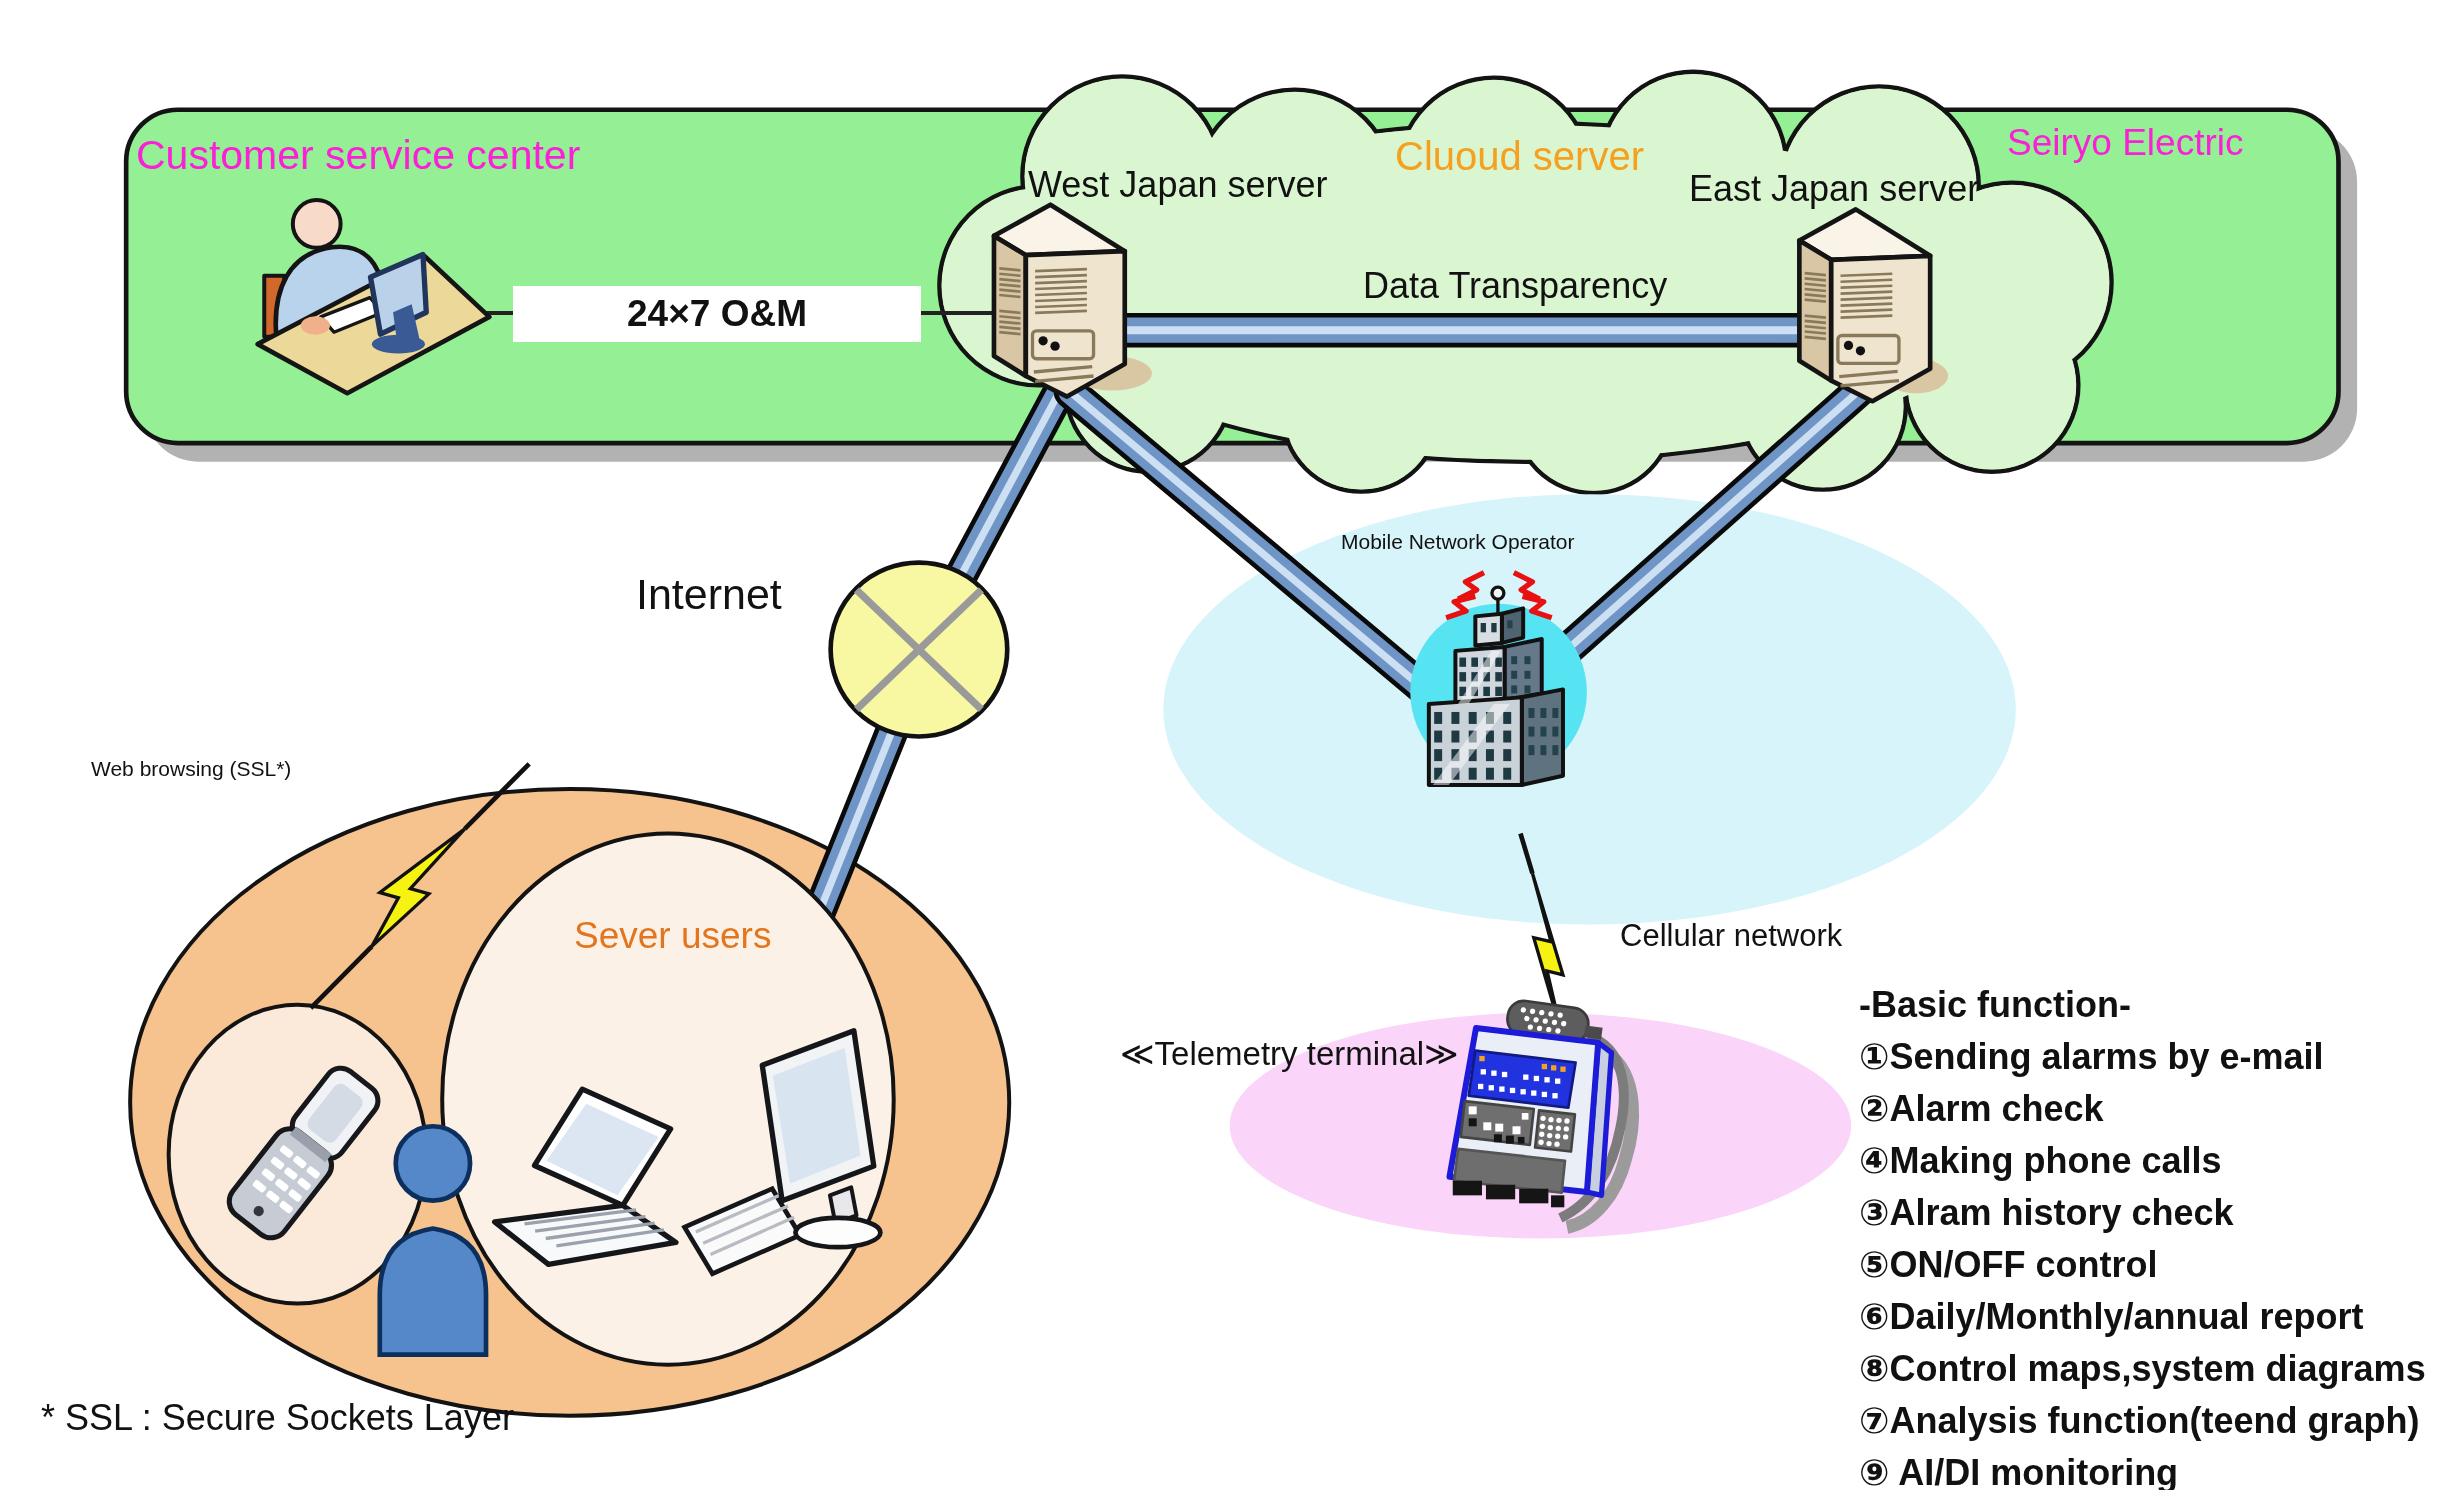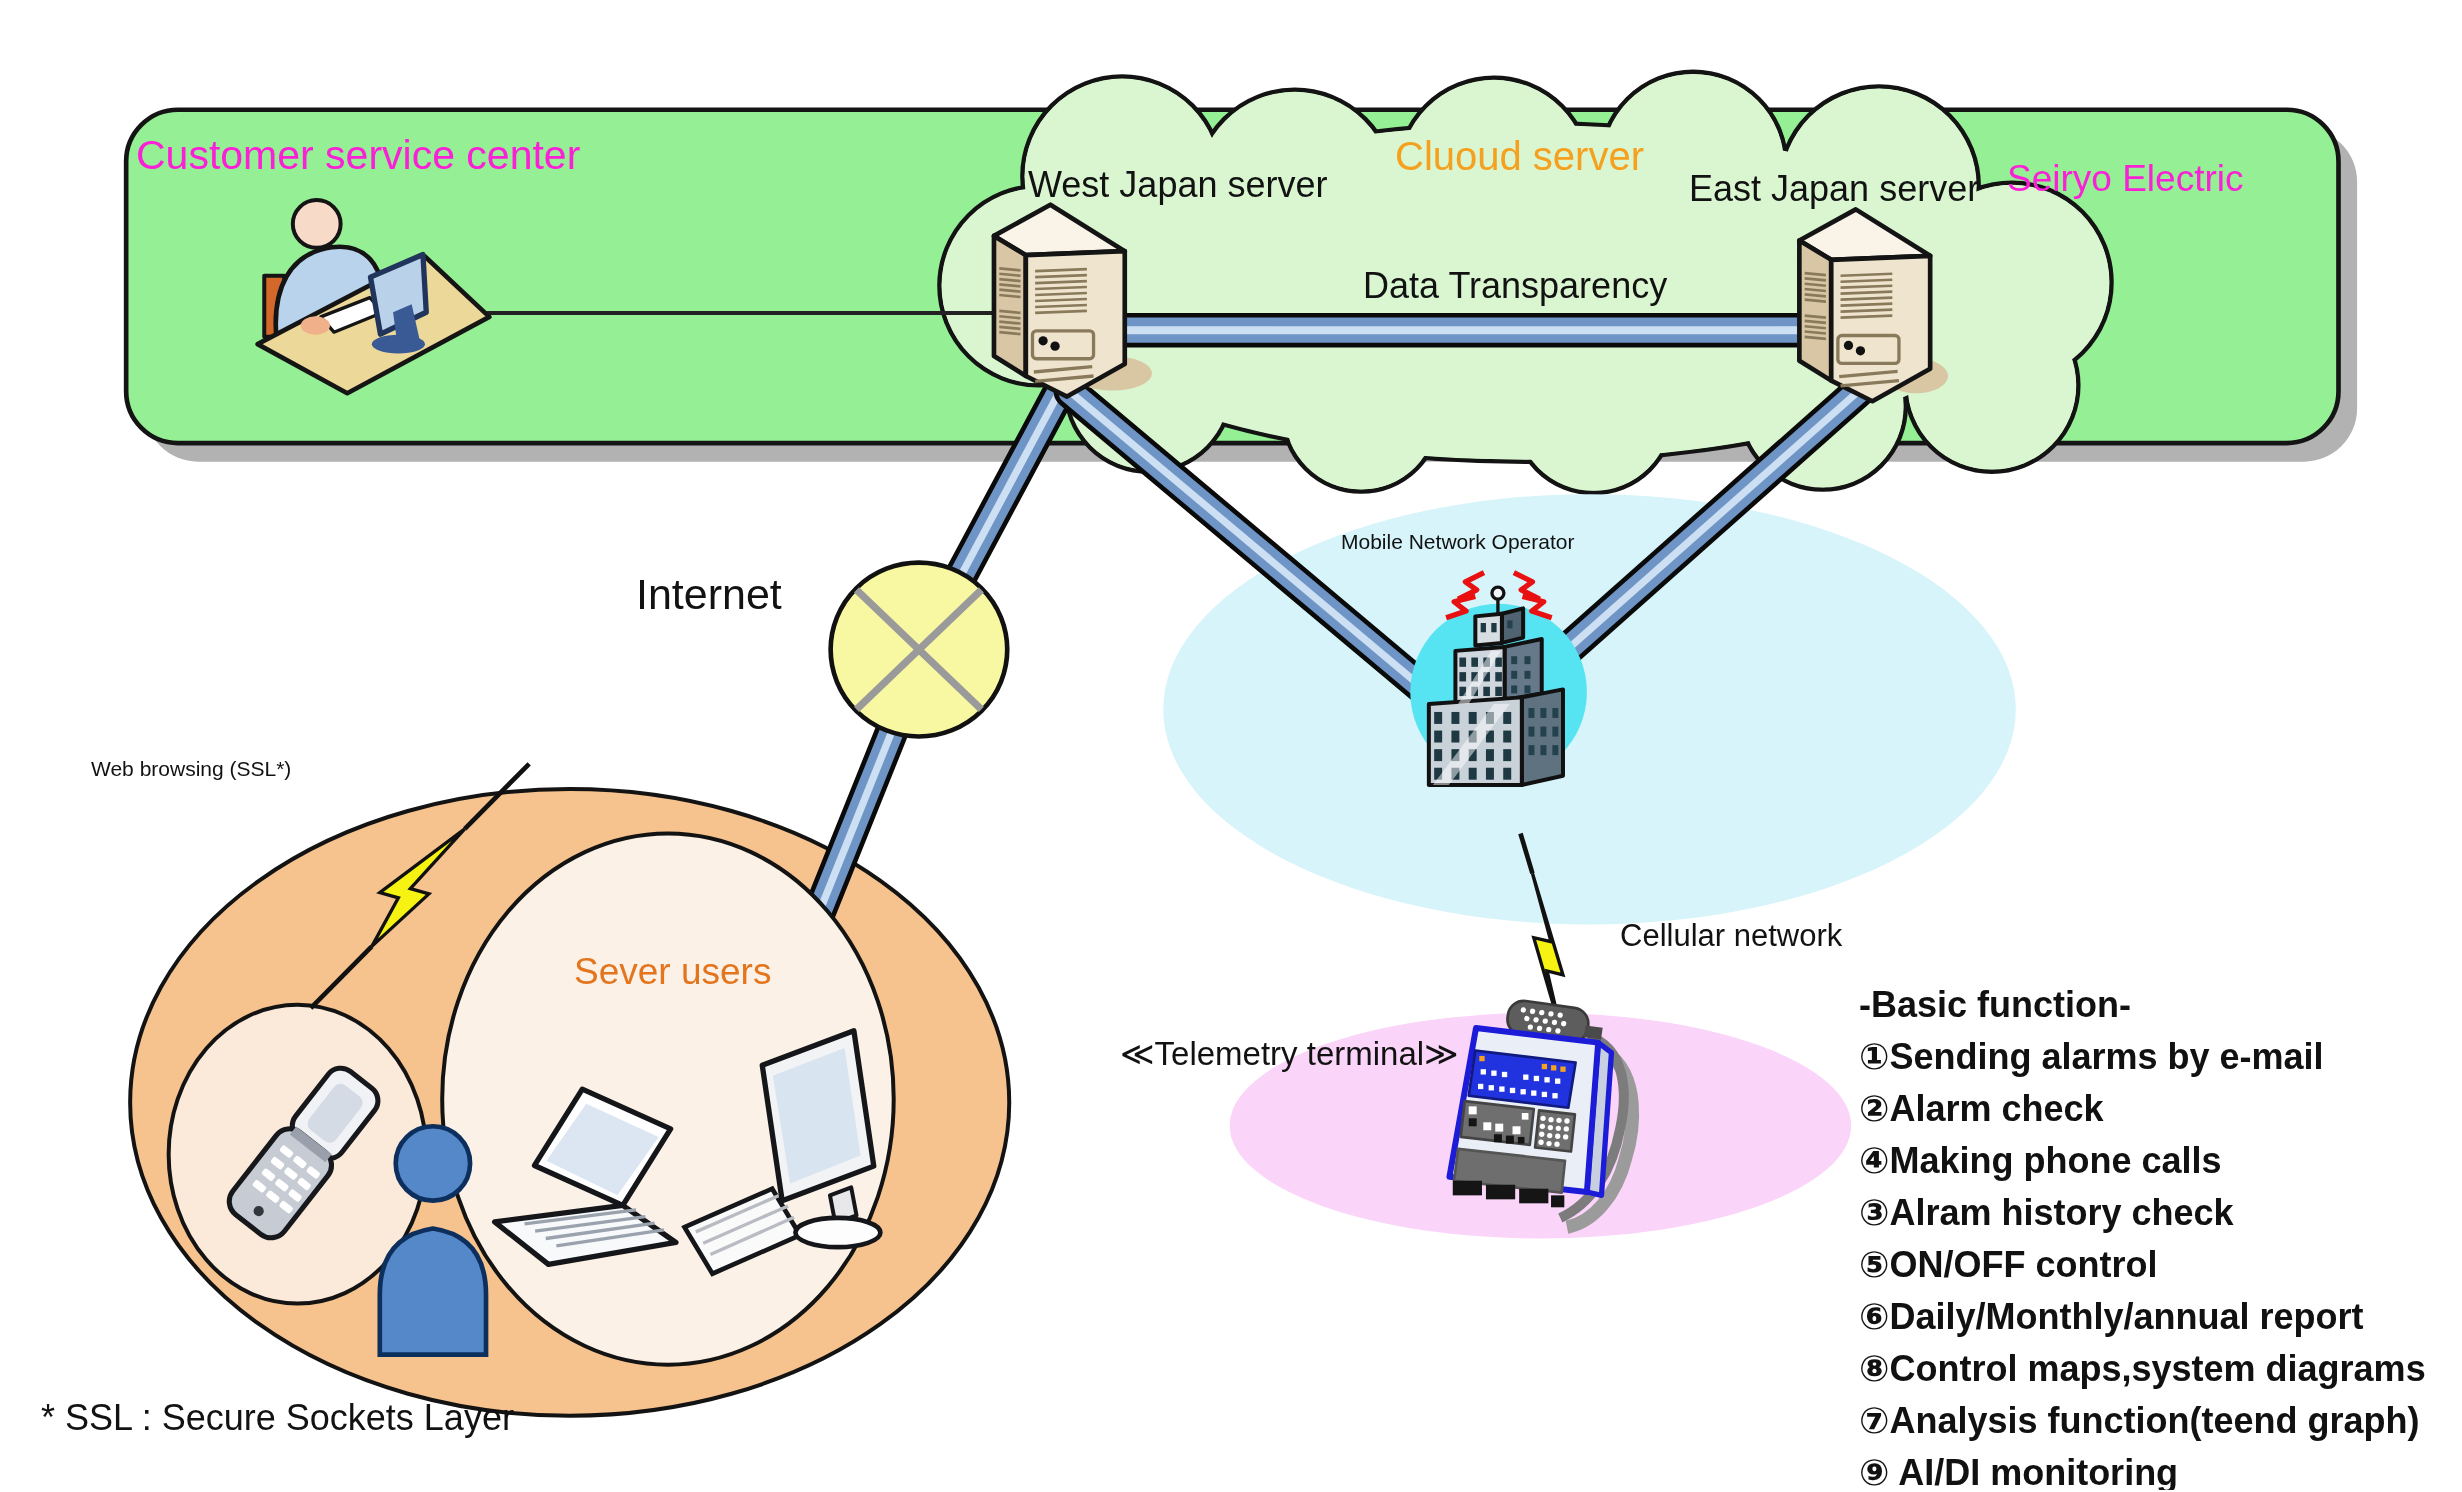--- a/index.html
+++ b/index.html
@@ -3,21 +3,21 @@
 <meta charset="utf-8">
 <style>
   html,body{margin:0;padding:0;background:#fff;}
   .canvas{position:relative;width:2462px;height:1490px;background:#ffffff;overflow:hidden;
           font-family:"Liberation Sans","DejaVu Sans",sans-serif;}
   svg.art{position:absolute;left:0;top:0;}
   .lbl{position:absolute;white-space:nowrap;color:#121212;line-height:1.12;}
   .magenta{color:#fb1fd7;}
   .orange1{color:#f5a01e;}
   .orange2{color:#e2751d;}
-  .fs62{font-size:41px;} .fs60{font-size:40px;} .fs56{font-size:37px;margin-top:36px;}
+  .fs62{font-size:41px;} .fs60{font-size:40px;} .fs56{font-size:37px;}
   .fs54{font-size:36px;} .fs50{font-size:33px;} .fs48{font-size:21px;} .fs46{font-size:31px;} .fs64{font-size:43px;}
   .om-box{position:absolute;left:513px;top:286px;width:408px;height:56px;background:#ffffff;
           display:flex;align-items:center;justify-content:center;font-size:37px;font-weight:700;color:#111;}
   .fnlist{position:absolute;left:1859px;top:984px;}
   .fnlist div{height:52px;font-size:36px;font-weight:700;color:#111;white-space:nowrap;}
 </style>
 </head>
 <body>
 
 <div class="canvas">
@@ -417,20 +417,21 @@
     </g>
   </g>
 </svg>
 
 <div class="lbl magenta fs62" style="left:136px;top:133px;">Customer service center</div>
 <div class="lbl magenta fs56" style="left:2007px;top:122px;">Seiryo Electric</div>
 <div class="lbl orange1 fs60" style="left:1395px;top:134px;">Cluoud server</div>
 <div class="lbl fs54" style="left:1028px;top:165px;">West Japan server</div>
 <div class="lbl fs54" style="left:1689px;top:169px;">East Japan server</div>
 <div class="lbl fs54" style="left:1363px;top:266px;">Data Transparency</div>
+<div class="om-box">24×7 O&amp;M</div>
 <div class="lbl fs64" style="left:636px;top:570px;">Internet</div>
 <div class="lbl fs48" style="left:1341px;top:530px;">Mobile Network Operator</div>
 <div class="lbl fs48" style="left:91px;top:757px;">Web browsing (SSL*)</div>
 <div class="lbl orange2 fs56" style="left:574px;top:915px;">Sever users</div>
 <div class="lbl fs46" style="left:1620px;top:919px;">Cellular network</div>
 <div class="lbl fs50" style="left:1120px;top:1036px;">≪Telemetry terminal≫</div>
 
 <div class="fnlist">
   <div>-Basic function-</div>
   <div>①Sending alarms by e-mail</div>

